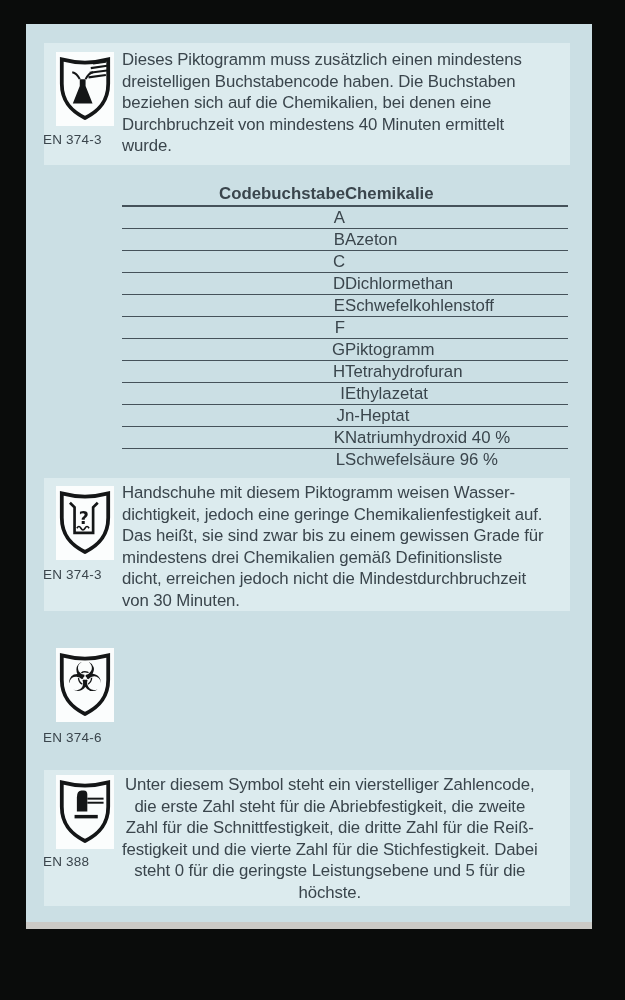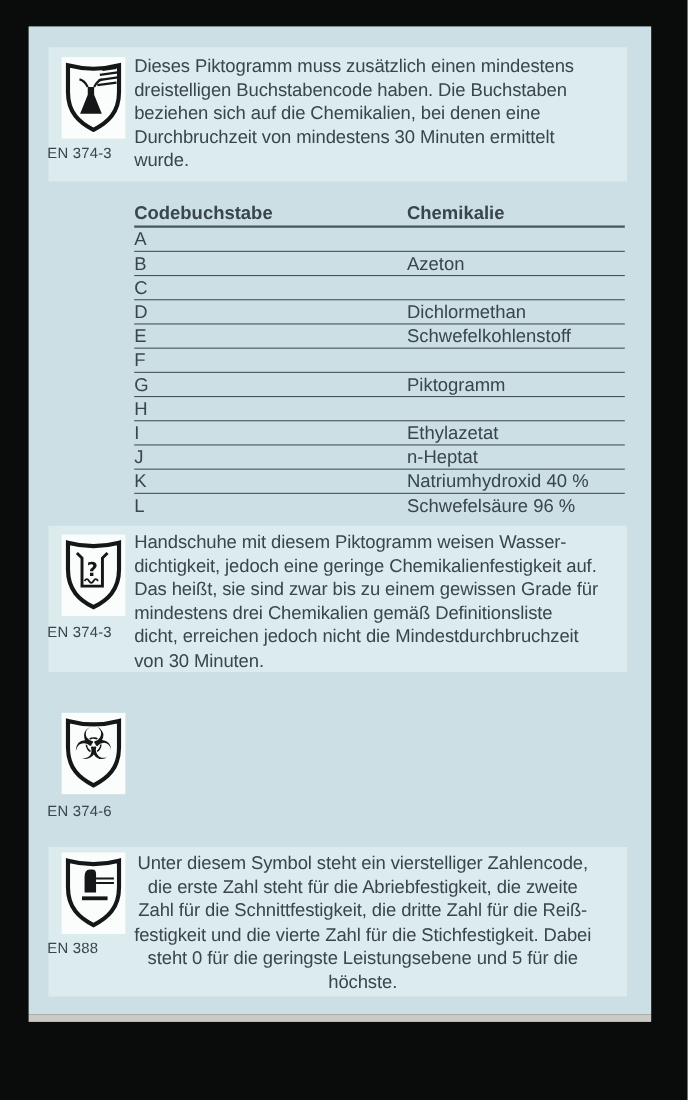--- a/index.html
+++ b/index.html
@@ -59,22 +59,22 @@
   }
   .ct-header{
     display:flex;height:23px;line-height:23px;
     font-weight:bold;border-bottom:2px solid var(--line);
   }
   .ct-row{
     display:flex;height:21px;line-height:21px;
     border-bottom:1px solid var(--line);
   }
   .ct-row:last-child{border-bottom:none;}
-  .c1{width:223px;}
-  .c2{flex:1;margin-left:25px;}
+  .c1{width:223px;text-align:right;}
+  .c2{flex:1;}
   .pos-sq1{top:28px;}  .pos-lb1{top:108px;}  .pos-tx1{top:25px;}
   .pos-sq2{top:462px;} .pos-lb2{top:543px;}  .pos-tx2{top:458px;}
   .pos-sq3{top:624px;} .pos-lb3{top:706px;}  .pos-tx3{top:621px;}
   .pos-sq4{top:751px;} .pos-lb4{top:830px;}  .pos-tx4{top:750px;text-align:center;}
 </style>
 </head>
 <body>
 
 <div class="panel">
 
@@ -88,21 +88,21 @@
       <path d="M56 41 L86 37" stroke="#141617" stroke-width="3.6"></path>
       <path d="M58 33 L88 29" stroke="#141617" stroke-width="3.6"></path>
       <path d="M60 25 L88 21" stroke="#141617" stroke-width="3.6"></path>
       <path d="M64 17 L86 14" stroke="#141617" stroke-width="3.6"></path>
     </svg>
   </div>
   <div class="en-label pos-lb1">EN 374-3</div>
   <div class="para pos-tx1">Dieses Piktogramm muss zusätzlich einen mindestens
 dreistelligen Buchstabencode haben. Die Buchstaben
 beziehen sich auf die Chemikalien, bei denen eine
-Durchbruchzeit von mindestens 30 Minuten ermittelt
+Durchbruchzeit von mindestens 40 Minuten ermittelt
 wurde.</div>
 
   <div class="code-table">
     <div class="ct-header">
       <div class="c1">Codebuchstabe</div>
       <div class="c2">Chemikalie</div>
     </div>
     <div>
     <div class="ct-row">
       <div class="c1">A</div>
@@ -131,20 +131,21 @@
       <div class="c1">F</div>
     </div>
 
     <div class="ct-row">
       <div class="c1">G</div>
       <div class="c2">Piktogramm</div>
     </div>
 
     <div class="ct-row">
       <div class="c1">H</div>
+      <div class="c2">Tetrahydrofuran</div>
     </div>
 
     <div class="ct-row">
       <div class="c1">I</div>
       <div class="c2">Ethylazetat</div>
     </div>
 
     <div class="ct-row">
       <div class="c1">J</div>
       <div class="c2">n-Heptat</div>

